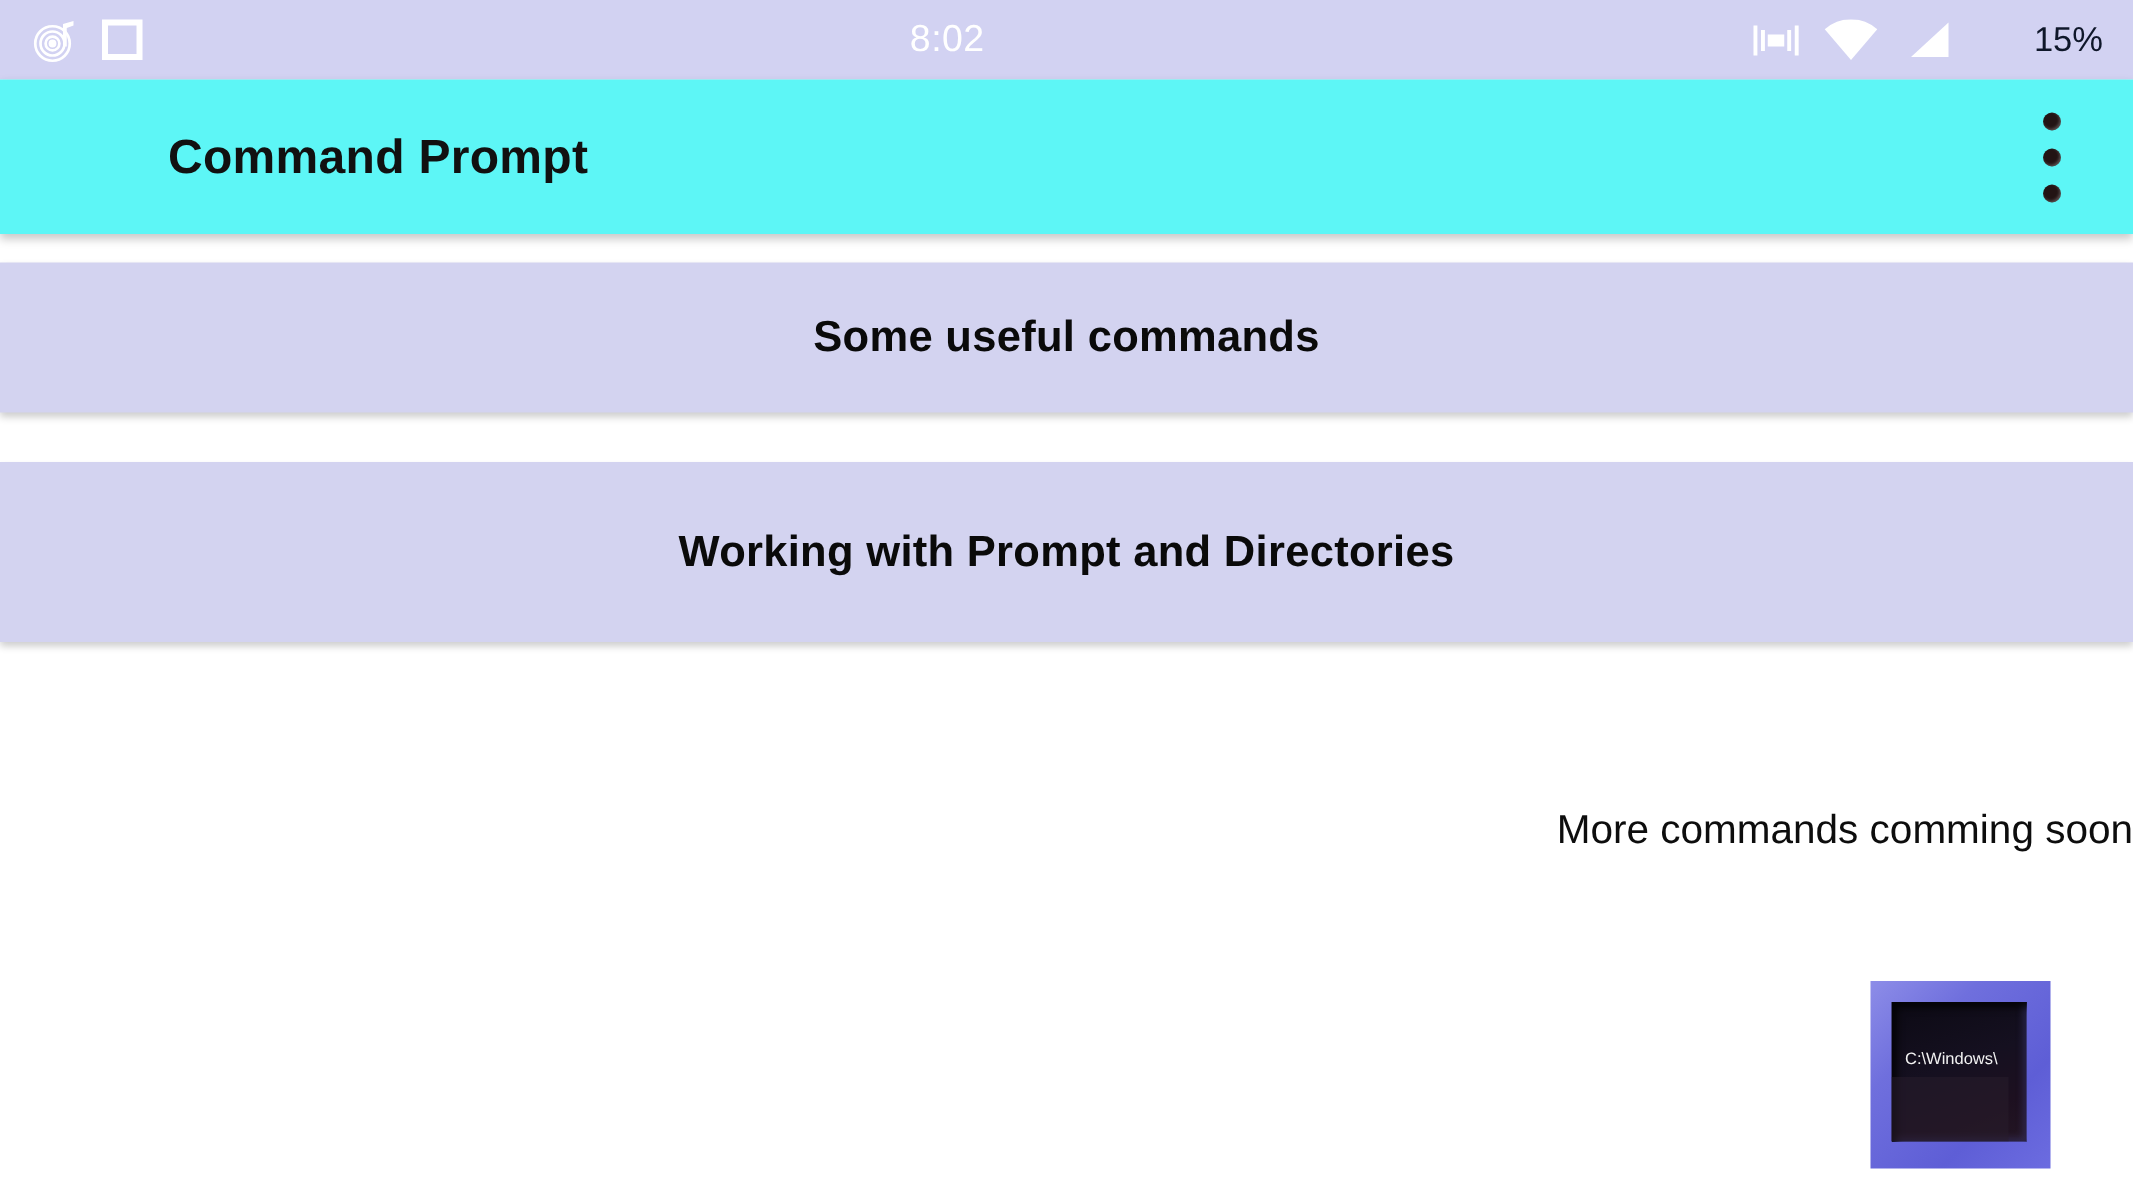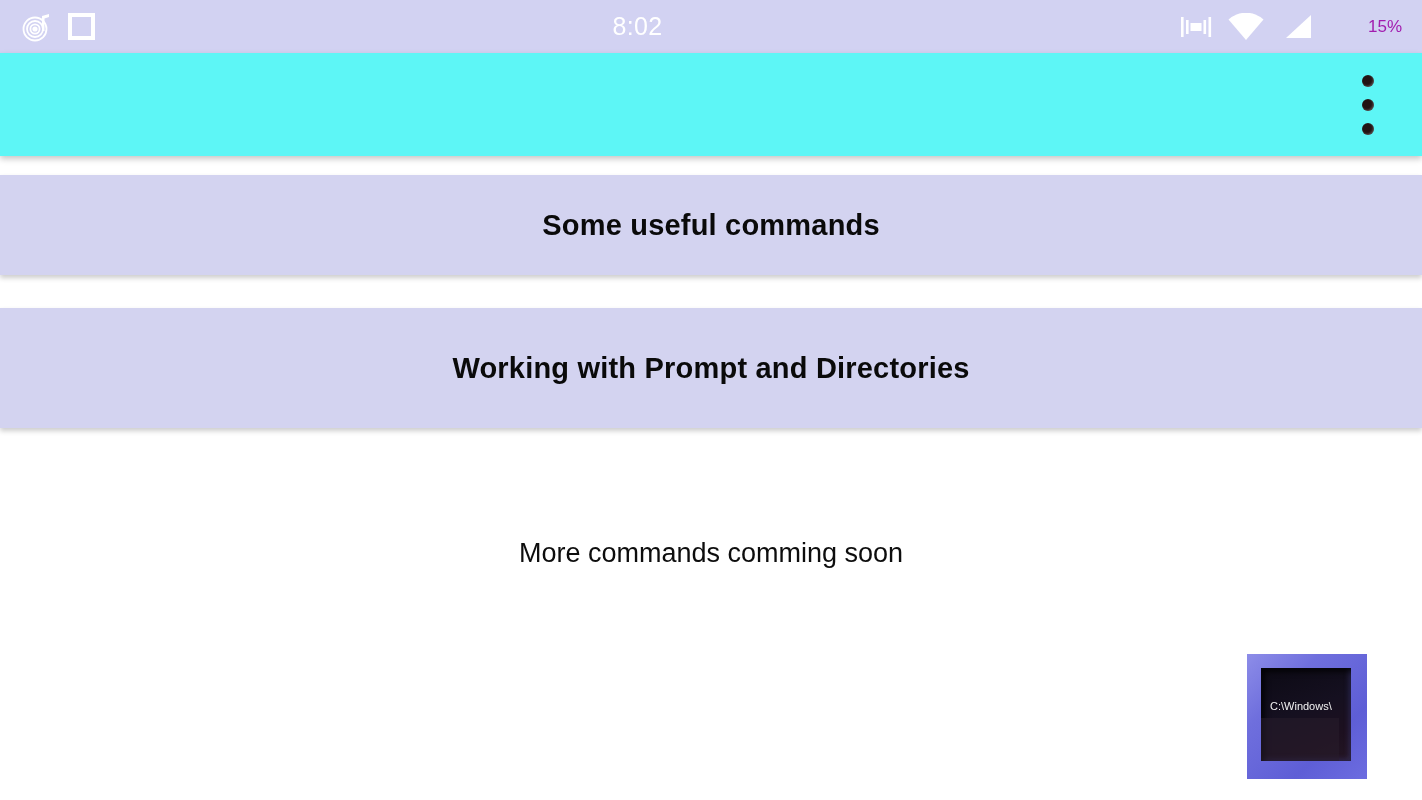--- a/index.html
+++ b/index.html
@@ -14,21 +14,21 @@
   
   .statusbar {
     position:absolute; left:0; top:0; width:1422px; height:53px;
     background:#d2d2f2;
     display:flex; align-items:center;
   }
   .sb-left { display:flex; align-items:center; gap:14px; padding-left:22px; }
   .sb-center { flex:1; display:flex; justify-content:center; align-items:center; }
   .sb-time { color:#ffffff; font-size:25px; font-weight:400; letter-spacing:.3px; }
   .sb-right { display:flex; align-items:center; gap:15px; padding-right:20px; }
-  .sb-batt { color:#a21caf; font-size:17px; font-weight:400;margin-left:39px; }
+  .sb-batt { color:#0f172a; font-size:23px; font-weight:400;margin-left:39px; }
 
   .icon-music { width:32px; height:32px; position:relative; }
   .icon-square { width:27px; height:27px; border:4px solid #ffffff; }
 
   .icon-vibrate { width:32px; height:26px; position:relative; }
   .icon-wifi { width:38px; height:28px; position:relative; }
   .icon-signal { width:34px; height:28px; position:relative; }
 
   
   .appbar {
@@ -63,21 +63,21 @@
   .card-label {
     color:#0a0a0a; font-size:29px; font-weight:bold; letter-spacing:.2px;
     text-align:center;
   }
   #card-0 { top:175px; height:100px; }
   #card-1 { top:308px; height:120px; }
 
   
   .footer-note {
     position:absolute; left:0; top:538px; width:1422px;
-    text-align:center;
+    text-align:right;
     color:#0d0d0d; font-size:27px; font-weight:400;
   }
 
   
   .term-icon {
     position:absolute; left:1247px; top:654px;
     width:120px; height:125px;
     background:linear-gradient(135deg,#8d8de8 0%, #6f6fdd 30%, #5e5ed6 70%, #6c6ce0 100%);
     padding:14px 16px 18px 14px;
   }
@@ -144,20 +144,21 @@
       <span class="icon-signal">
         <svg width="34" height="28" viewBox="0 0 34 28">
           <path d="M31 2 L31 25 L6 25 Z" fill="#ffffff"></path>
         </svg>
       </span>
       <span class="sb-batt">15%</span>
     </div>
   </div>
 
   <div class="appbar">
+    <div class="appbar-title">Command Prompt</div>
     <div class="overflow-menu">
       <span class="dot"></span>
       <span class="dot"></span>
       <span class="dot"></span>
     </div>
   </div>
 
   <div class="card" id="card-0">
     <span class="card-label">Some useful commands</span>
   </div>

